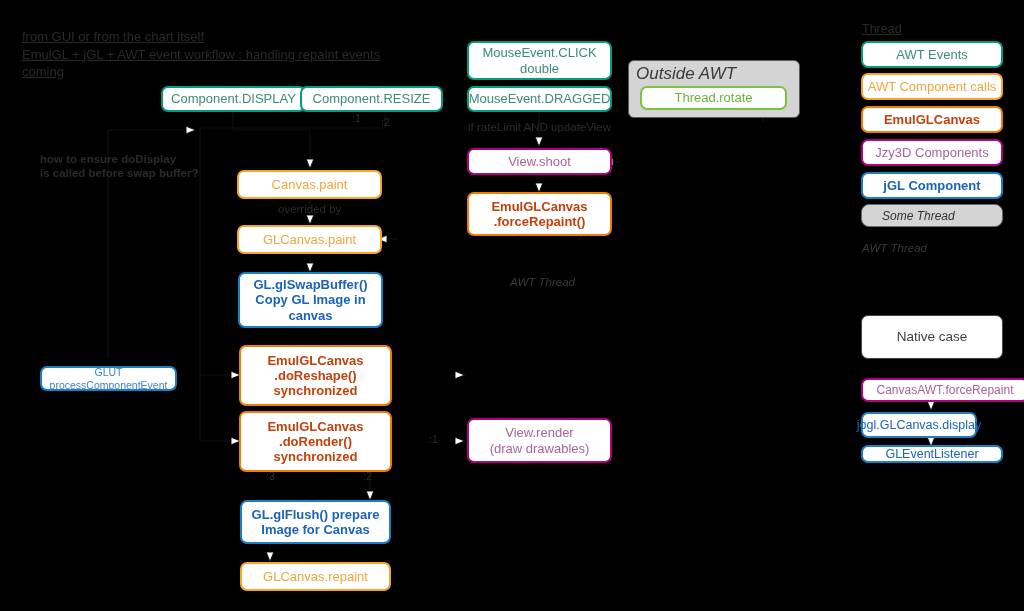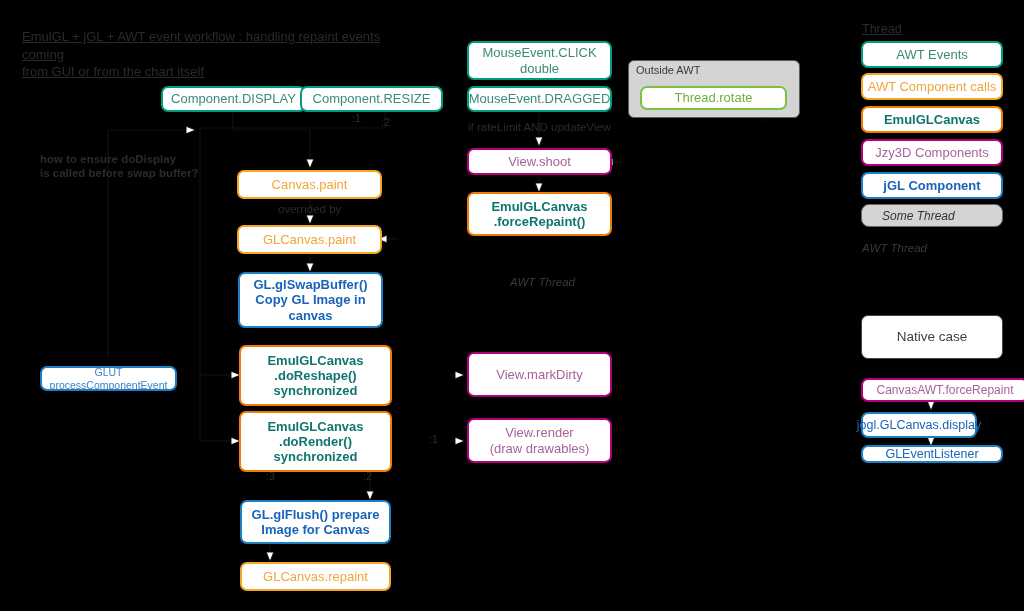--- a/index.html
+++ b/index.html
@@ -34,21 +34,21 @@
   .awt-event {
     border: 2px solid #009e7f;
     color: #3c8b7a;
   }
   .awt-call {
     border: 2px solid #f5a623;
     color: #f0a63c;
   }
   .emul {
     border: 2px solid #f07d00;
-    color: #0f766e;
+    color: #c2410c;
     font-weight: bold;
   }
   .jzy3d {
     border: 2px solid #b5007d;
     color: #a8629b;
   }
   .jgl {
     border: 2px solid #1b7fc4;
     color: #1a63b8;
     font-weight: bold;
@@ -63,21 +63,22 @@
   }
   .group-box {
     position: absolute;
     box-sizing: border-box;
     background: #d4d4d4;
     border: 1px solid #5a5a5a;
     border-radius: 6px;
   }
   .group-label {
     position: absolute;
-    font-size: 11px;
+    font-style: italic;
+    font-size: 17px;
     color: #3a3a3a;
   }
   .legend-swatch {
     position: absolute;
     box-sizing: border-box;
     background: #d4d4d4;
     border: 1px solid #6a6a6a;
     border-radius: 8px;
     display: flex;
     align-items: center;
@@ -167,22 +168,22 @@
       <path d="M452,441 L466,441" marker-end="url(#ah)" transform="translate(-2,0)"></path>
     </g>
     <g stroke="#111111" stroke-width="1.2" fill="none">
 
       <path d="M931,398 L931,410" marker-end="url(#ah)"></path>
       <path d="M931,436 L931,446" marker-end="url(#ah)"></path>
     </g>
   </svg>
 
   <div class="title" style="left:22px; top:28px; width:400px;">
+    <div>from GUI or from the chart itself</div>
     <div>EmulGL + jGL + AWT event workflow : handling repaint events coming</div>
-    <div>from GUI or from the chart itself</div>
   </div>
 
   <div class="legend-title" style="left:862px; top:22px;">Thread</div>
 
   <div class="node awt-event" style="left:861px; top:41px; width:142px; height:27px;">AWT Events</div>
   <div class="node awt-call" style="left:861px; top:73px; width:142px; height:27px;">AWT Component calls</div>
   <div class="node emul" style="left:861px; top:106px; width:142px; height:27px;">EmulGLCanvas</div>
   <div class="node jzy3d" style="left:861px; top:139px; width:142px; height:27px;">Jzy3D Components</div>
   <div class="node jgl" style="left:861px; top:172px; width:142px; height:27px;">jGL Component</div>
   <div class="legend-swatch" style="left:861px; top:204px; width:142px; height:23px;">Some Thread</div>
@@ -239,18 +240,17 @@
 
   <div class="note" style="left:468px; top:120px;">if rateLimit AND updateView</div>
 
   <div class="node jzy3d" style="left:467px; top:148px; width:145px; height:27px;">View.shoot</div>
 
   <div class="node emul" style="left:467px; top:192px; width:145px; height:44px; white-space:pre-line;">EmulGLCanvas
 .forceRepaint()</div>
 
   <div class="note italic" style="left:510px; top:275px; color:#3a3a3a;">AWT Thread</div>
 
-  <div class="node jzy3d" style="left:467px; top:352px; width:145px; height:45px;">View.markDirty</div>
 
   <div class="node jzy3d" style="left:467px; top:418px; width:145px; height:45px; white-space:pre-line;">View.render
 (draw drawables)</div>
 
 </div>
 
 </body></html>

